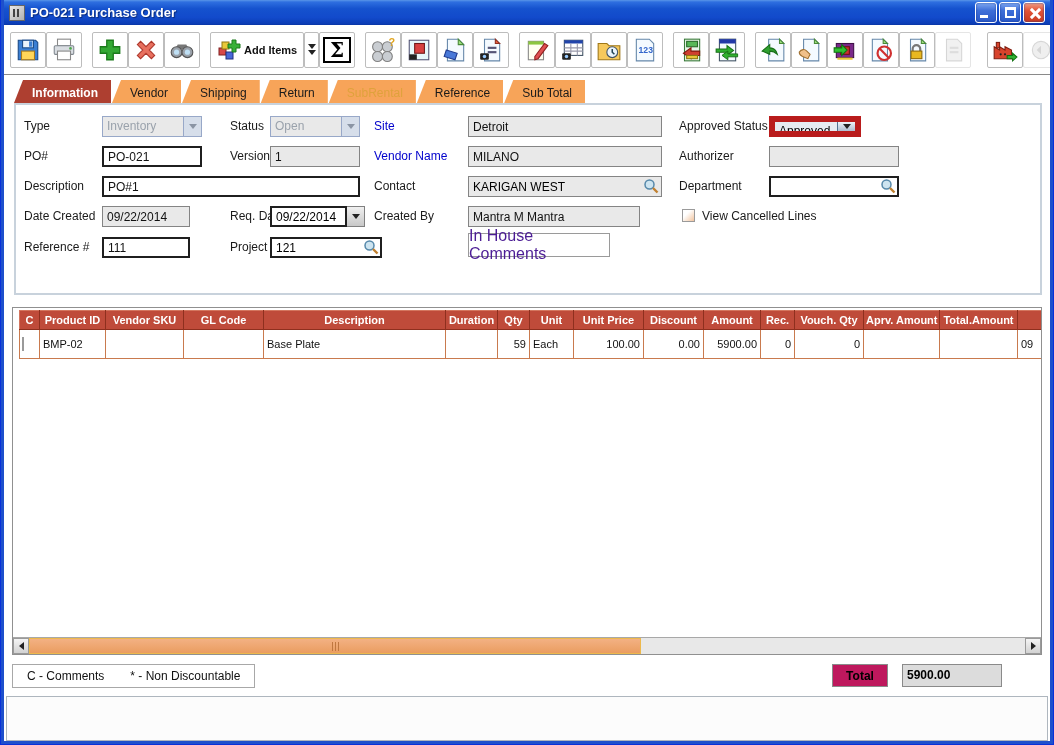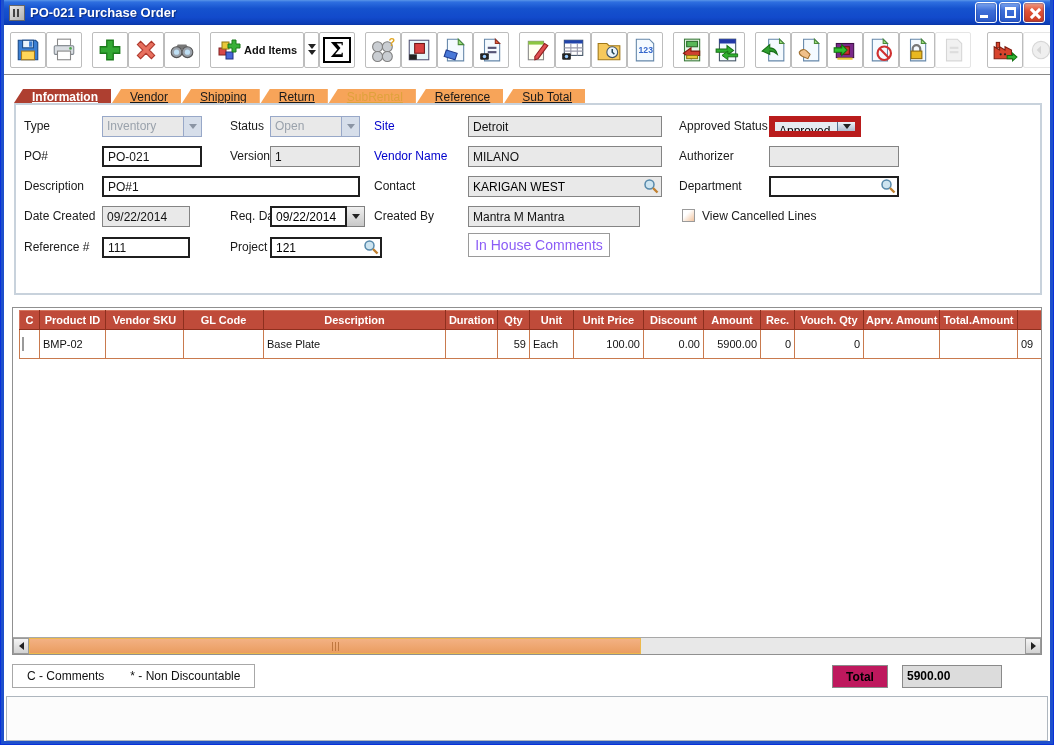--- a/index.html
+++ b/index.html
@@ -39,23 +39,23 @@
   .gap { width:10px; flex:none; } .gap2 { width:16px; flex:none; }
   .tbspring { flex:1; }
   .tlabel { font-size:11px; font-weight:bold; color:#111; }
   .sigma { font-family:"DejaVu Serif",serif; font-size:20px; font-weight:bold; color:#000;
            border:2px solid #000; line-height:22px; padding:0 5px; background:#fff; }
   .tri-dn { width:0; height:0; border-left:4px solid transparent; border-right:4px solid transparent;
             border-top:5px solid #222; }
 
   
   .tabsrow { display:flex; align-items:flex-end; padding:6px 0 0 10px; height:28px; }
-  .tab { height:14px; padding:2px 13px 0 18px; margin-right:1px; background:#F7A459;
+  .tab { height:23px; padding:2px 13px 0 18px; margin-right:1px; background:#F7A459;
          font-size:12px; color:#1A1A1A; clip-path:polygon(9px 0,100% 0,100% 100%,0 100%);
-         display:flex; align-items:center;text-decoration:underline; }
+         display:flex; align-items:center; }
   .tab.active { background:#AE3F30; color:#fff; font-weight:bold; }
   .tab.disabled { color:#DFA23C; }
 
   
   .formpanel { position:relative; margin:0 8px 0 10px; height:192px;
                border:2px solid #C8D2DC; background:#fff; }
   .lbl { position:absolute; font-size:12px; color:#1A1A1A; height:20px; line-height:20px; white-space:nowrap; }
   .lbl.blue { color:#0000CC; }
   .fld { position:absolute; height:21px; font-size:12px; font-family:"Liberation Sans",sans-serif;
          padding:0 4px; color:#111; }
@@ -72,21 +72,21 @@
   .combo.dis { border:1px solid #98A8C8; background:#E9E9E9; }
   .combo.dis .cval { color:#9AA2AC; }
   .combo.dis .carr { background:#D6DEEA; border-left:1px solid #98A8C8; }
   .combo.dis .tri-dn { border-top-color:#8A94A4; }
   .combo.en { border:6px solid #b91c1c; background:#E6EAF0; }
   .combo.en .carr { background:linear-gradient(180deg,#EDF2F8,#AEBDD0); border-left:1px solid #51708E; }
   .ddbtn { width:18px; height:21px; border:1px solid #808080; border-left:none;
            background:linear-gradient(180deg,#F0F0F0,#C8C8C8); display:flex; align-items:center; justify-content:center; }
   .cb { position:absolute; width:13px; height:13px; border:1px solid #9A9A9A;
         background:linear-gradient(135deg,#FFFFFF 35%,#F2C49E); }
-  .btn { position:absolute; border:1px solid #9A9A9A; background:#fff; font-size:14px; color:#8b5cf6;
+  .btn { position:absolute; border:1px solid #9A9A9A; background:#fff; font-size:16px; color:#4c1d95;
          display:flex; align-items:center; justify-content:center; }
 
   
   .tablearea { margin:12px 8px 0 8px; height:348px; border:1px solid #909090;
                display:flex; flex-direction:column; background:#fff; }
   .gridscroll { flex:1; overflow:hidden; padding:2px 0 0 6px; }
   table { border-collapse:collapse; table-layout:fixed; width:1058px; }
   th { background:#BF4B3A; color:#fff; font-weight:bold; font-size:11px; height:19px; padding:1px 2px;
        border-right:1px solid #8E2F1E; border-left:1px solid #D4765F; border-top:1px solid #D4765F;
        border-bottom:1px solid #8E2F1E; white-space:nowrap; overflow:hidden; }
@@ -103,21 +103,21 @@
             display:flex; align-items:center; justify-content:center; flex:none; }
   .tri-l { width:0; height:0; border-top:4px solid transparent; border-bottom:4px solid transparent; border-right:5px solid #222; }
   .tri-r { width:0; height:0; border-top:4px solid transparent; border-bottom:4px solid transparent; border-left:5px solid #222; }
   .htrack { flex:1; position:relative; background:#E8E8E8; }
   .hthumb { position:absolute; left:0; top:0; height:16px; width:612px;
             background:linear-gradient(180deg,#F3B183,#EA9D60); border:1px solid #EDB84C;
             display:flex; align-items:center; justify-content:center; gap:2px; }
   .grip { width:1px; height:9px; background:#C07840; box-shadow:3px 0 0 #C07840,-3px 0 0 #C07840; }
 
   
-  .footer { display:flex; align-items:flex-end; margin:9px 8px 0 8px; }
+  .footer { display:flex; align-items:flex-start; margin:9px 8px 0 8px; }
   .legend { border:1px solid #A8A8A8; background:#fff; height:24px; display:flex; align-items:center;
             padding:0 14px; font-size:12px; color:#111; gap:26px; }
   .totalwrap { margin-left:auto; display:flex; gap:14px; margin-right:40px; }
   .totallbl { border:1px solid #8A8A8A; background:#be185d; width:56px; height:23px; display:flex;
               align-items:center; justify-content:center; font-weight:bold; font-size:12px; }
   .totalval { border:1px solid #8A8A8A; background:#DCDCDC; width:100px; height:23px;
               font-size:12px; font-weight:bold; padding:3px 4px; }
   .statusbar { margin:8px 2px 0 2px; flex:1; border:1px solid #AEB6BE; background:#FCFCFC; }
 </style>
 </head>

